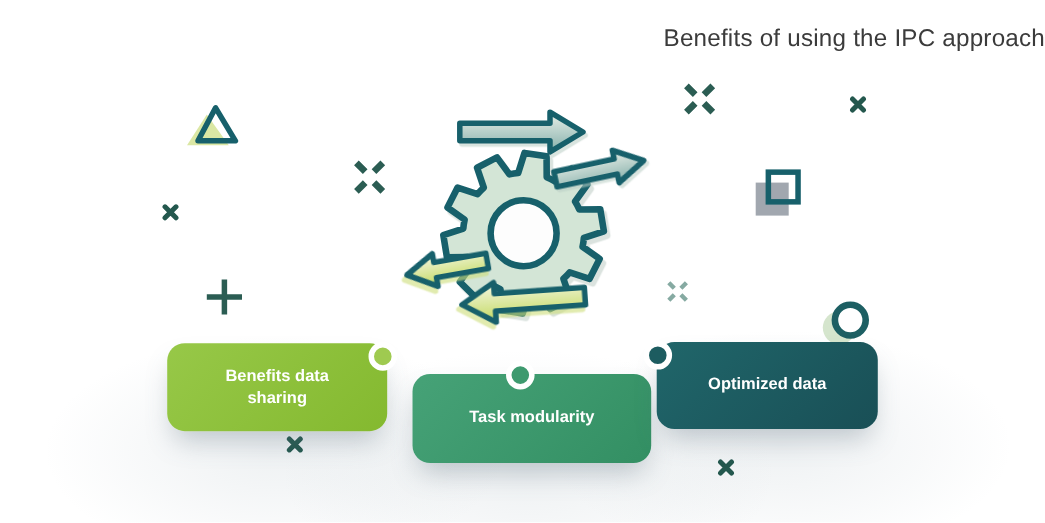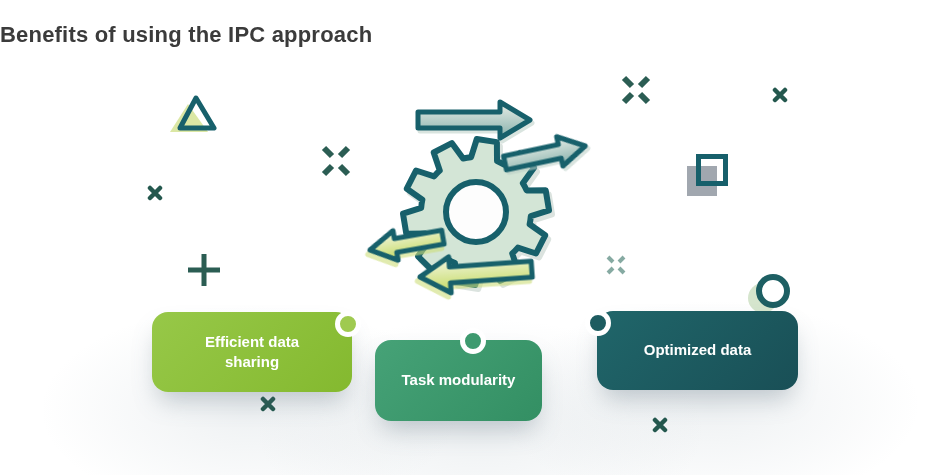--- a/index.html
+++ b/index.html
@@ -6,41 +6,41 @@
   #canvas{
     position:relative;width:950px;height:475px;margin:0 auto;overflow:hidden;
     font-family:"Liberation Sans", sans-serif;
     background:
       radial-gradient(300px 150px at 250px 410px, rgba(150,168,178,.16), transparent 70%),
       radial-gradient(320px 160px at 480px 430px, rgba(150,168,178,.16), transparent 70%),
       radial-gradient(300px 150px at 710px 405px, rgba(150,168,178,.16), transparent 70%),
       #ffffff;
   }
   .title{
-    position:absolute;left:0;right:0;top:22px;text-align:left;
-    font-size:22px;font-weight:700;color:#3b3b3b;letter-spacing:.2px;
+    position:absolute;left:0;right:0;top:22px;text-align:right;
+    font-size:22px;font-weight:400;color:#3b3b3b;letter-spacing:.2px;
   }
   .illustration{position:absolute;left:350px;top:85px;width:260px;height:225px;}
   .gear-body{filter:drop-shadow(3px 4px 0 rgba(175,192,184,.45));}
   .arrow-teal{filter:drop-shadow(2px 3px 0 rgba(185,205,196,.55));}
   .arrow-lime{filter:drop-shadow(-3px 4px 0 rgba(205,222,122,.6));}
   .deco{position:absolute;}
   .square-gray{position:absolute;left:687px;top:166px;width:30px;height:30px;background:rgba(140,148,157,.82);}
   .square-teal{position:absolute;left:696px;top:154px;width:22px;height:22px;border:5px solid #17606b;background:transparent;}
   .ring-shadow{position:absolute;left:748px;top:283px;width:30px;height:30px;border-radius:50%;background:#d5e5cd;}
   .ring{position:absolute;left:756px;top:274px;width:22px;height:22px;border:6px solid #1d5f63;border-radius:50%;background:#fff;}
   .card{
     position:absolute;display:flex;align-items:center;justify-content:center;
     border-radius:16px;color:#fff;text-align:center;
     box-shadow:0 14px 24px -6px rgba(90,110,122,.35);
   }
   .card-label{font-size:15px;font-weight:700;line-height:1.35;}
   .card--1{left:152px;top:312px;width:200px;height:80px;background:linear-gradient(135deg,#97c848,#84b92f);}
   .card--1 .card-label{max-width:140px;}
-  .card--2{left:375px;top:340px;width:167px;height:81px;background:linear-gradient(135deg,#46a277,#338f63);}
+  .card--2{left:375px;top:340px;width:217px;height:81px;background:linear-gradient(135deg,#46a277,#338f63);}
   .card--2 .card-label{max-width:170px;}
   .card--3{left:597px;top:311px;width:201px;height:79px;background:linear-gradient(135deg,#20666a,#194f56);}
   .card--3 .card-label{max-width:170px;}
   .card-dot{position:absolute;width:16px;height:16px;border:5px solid #ffffff;border-radius:50%;}
   .dot--1{left:335px;top:311px;background:#9fca50;}
   .dot--2{left:460px;top:328px;background:#3e9a6f;}
   .dot--3{left:585px;top:310px;background:#1d5c60;}
 </style>
 </head>
 <body>
@@ -115,21 +115,21 @@
 
   <svg class="deco" style="left:260px;top:396px" width="16" height="16">
     <path d="M3,3 L13,13 M13,3 L3,13" stroke="#24584e" stroke-width="4.5" stroke-linecap="round"></path>
   </svg>
 
   <svg class="deco" style="left:652px;top:417px" width="16" height="16">
     <path d="M3,3 L13,13 M13,3 L3,13" stroke="#24584e" stroke-width="4.5" stroke-linecap="round"></path>
   </svg>
 
   <div class="card card--1">
-    <div class="card-label">Efficient data sharing</div>
+    <div class="card-label">Benefits data sharing</div>
   </div>
   <div class="card card--2">
     <div class="card-label">Task modularity</div>
   </div>
   <div class="card card--3">
     <div class="card-label">Optimized data</div>
   </div>
 
   <div class="card-dot dot--1"></div>
   <div class="card-dot dot--2"></div>

